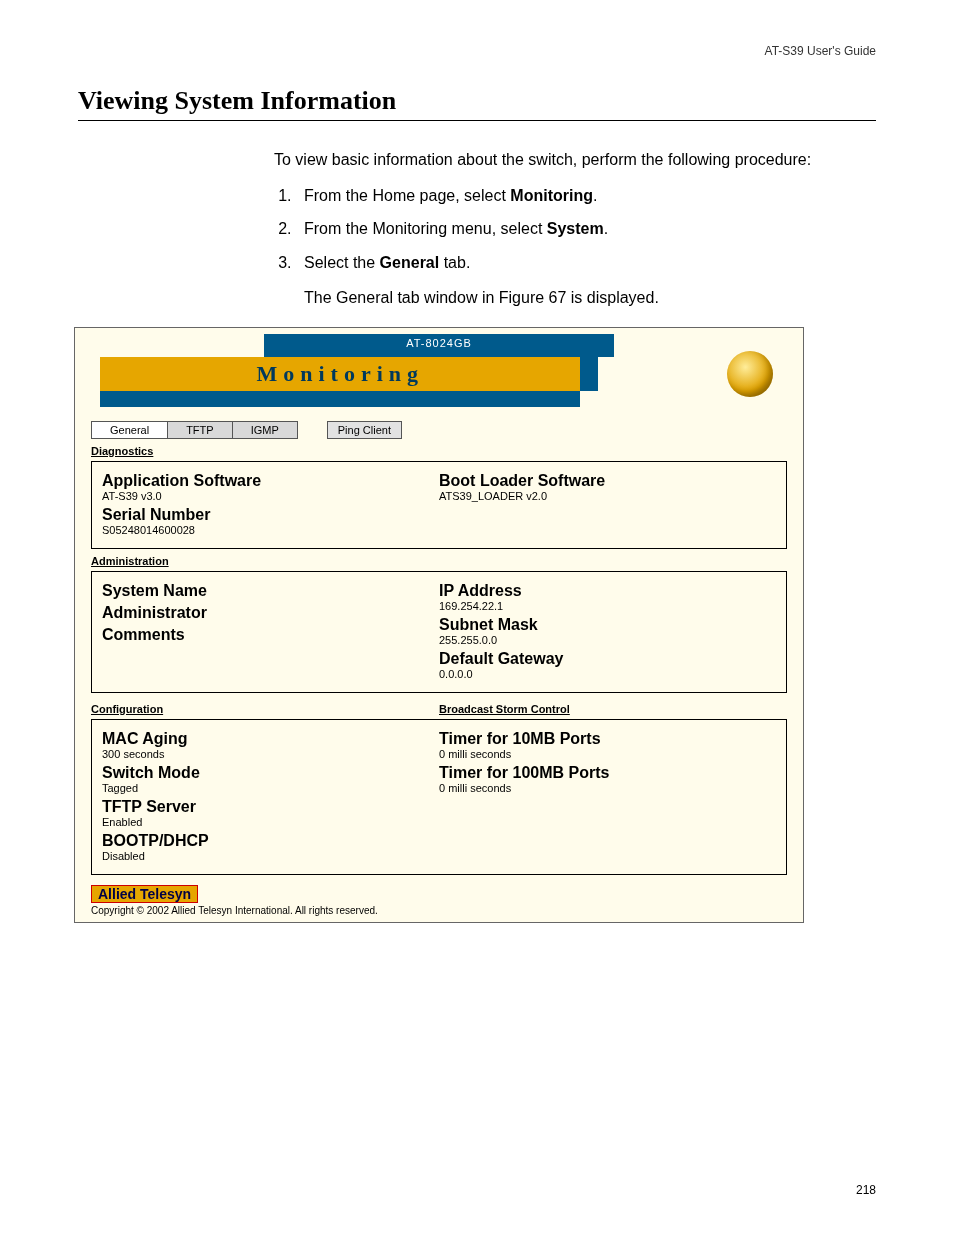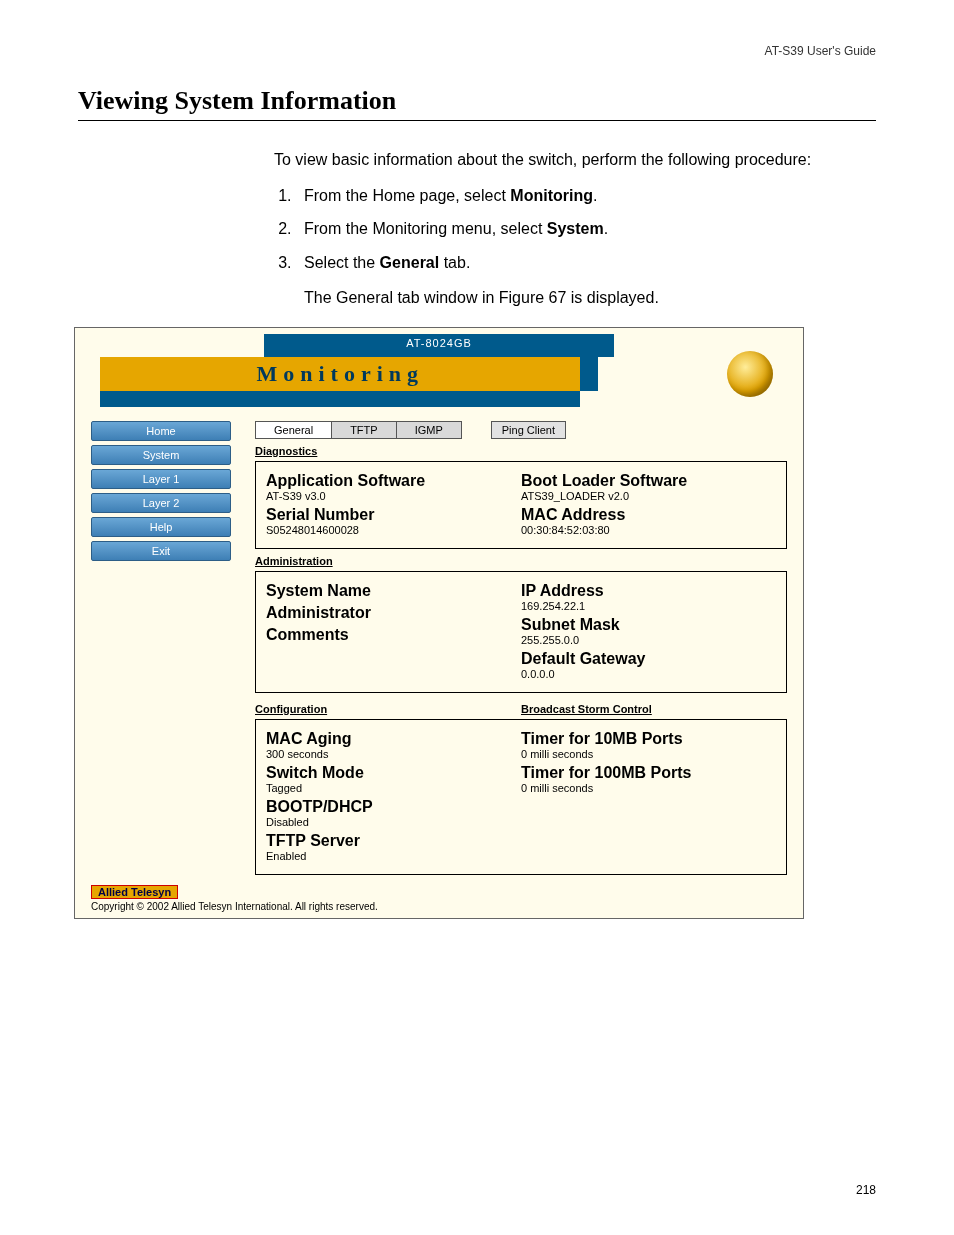--- a/index.html
+++ b/index.html
@@ -146,21 +146,21 @@
   .field { margin: 4px 0; }
   .field .lab { font-weight:bold; font-size:16px; }
   .field .val { font-size:11px; }
   .two-head { display:flex; margin-top:10px; }
   .two-head .h { flex:1; font-weight:bold; text-decoration:underline; font-size:11px; }
 
   .at-footer { padding: 0 16px 6px; font-size:10px; }
   .at-logo {
     display:inline-block;
     background:#e6a600; border:1px solid #c00;
-    padding:0 6px; font-size:11px; font-weight:bold; color:#004;
+    padding:0 6px; font-size:14px; font-weight:bold; color:#004;
   }
   .at-copy { font-size:10px; margin-top:2px; }
 
   .fig-caption { text-align:center; font-size:16px; margin-top:24px; }
   .fig-caption .b { font-weight:bold; }
   .page-num { position:absolute; bottom:38px; right:78px; font-size:12px; }
 </style>
 </head>
 <body>
 
@@ -199,28 +199,20 @@
         <div class="globe"></div>
       </div>
       <div style="display:flex;">
           <div style="width:25px;"></div>
           <div class="blue-underbar"></div>
         </div>
     </div>
 
     <div class="ss-body">
 
-      <div class="side">
-        <div class="nav-btn">Home</div>
-        <div class="nav-btn">System</div>
-        <div class="nav-btn">Layer 1</div>
-        <div class="nav-btn">Layer 2</div>
-        <div class="nav-btn">Help</div>
-        <div class="nav-btn">Exit</div>
-      </div>
 
       <div class="content">
         <div class="tabs">
           <div class="tab">General</div>
           <div class="tab inactive">TFTP</div>
           <div class="tab inactive">IGMP</div>
           <div class="tab pill">Ping Client</div>
         </div>
 
         <div class="sec-head">Diagnostics</div>
@@ -234,24 +226,20 @@
               <div class="field">
                   <div class="lab">Serial Number</div>
                   <div class="val">S05248014600028</div>
                 </div>
             </div>
             <div class="col">
               <div class="field">
                   <div class="lab">Boot Loader Software</div>
                   <div class="val">ATS39_LOADER v2.0</div>
                 </div>
-              <div class="field">
-                  <div class="lab">MAC Address</div>
-                  <div class="val">00:30:84:52:03:80</div>
-                </div>
             </div>
           </div>
         </div>
 
         <div class="sec-head">Administration</div>
         <div class="box">
           <div class="cols">
             <div class="col">
               <div class="field">
                   <div class="lab">System Name</div>
@@ -292,26 +280,26 @@
             <div class="col">
               <div class="field">
                   <div class="lab">MAC Aging</div>
                   <div class="val">300 seconds</div>
                 </div>
               <div class="field">
                   <div class="lab">Switch Mode</div>
                   <div class="val">Tagged</div>
                 </div>
               <div class="field">
+                  <div class="lab">TFTP Server</div>
+                  <div class="val">Enabled</div>
+                </div>
+              <div class="field">
                   <div class="lab">BOOTP/DHCP</div>
                   <div class="val">Disabled</div>
-                </div>
-              <div class="field">
-                  <div class="lab">TFTP Server</div>
-                  <div class="val">Enabled</div>
                 </div>
             </div>
             <div class="col">
               <div class="field">
                   <div class="lab">Timer for 10MB Ports</div>
                   <div class="val">0 milli seconds</div>
                 </div>
               <div class="field">
                   <div class="lab">Timer for 100MB Ports</div>
                   <div class="val">0 milli seconds</div>

